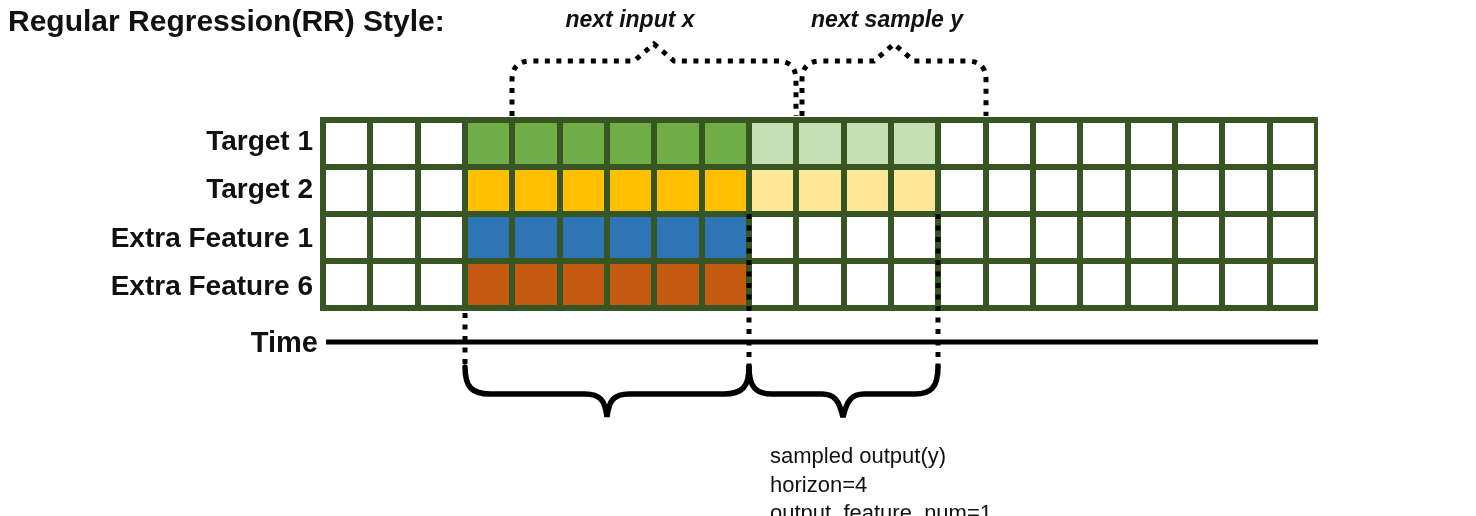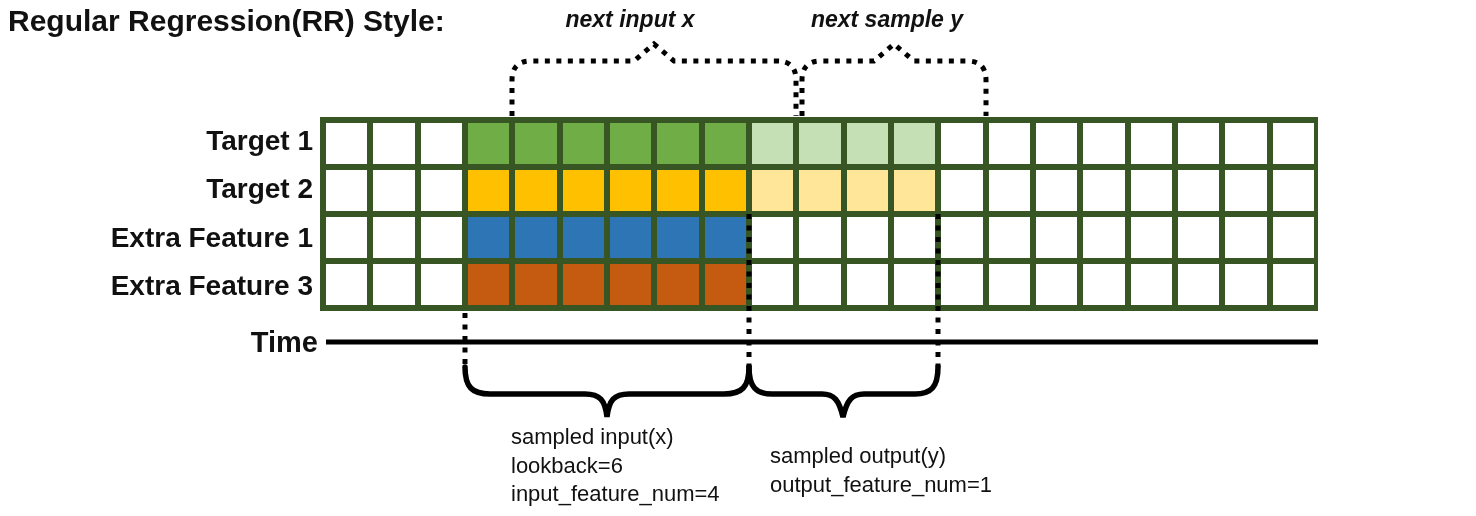--- a/index.html
+++ b/index.html
@@ -43,21 +43,21 @@
 </head>
 <body>
 
 <div id="canvas">
 
   <div id="title">Regular Regression(RR) Style:</div>
 
   <div class="row-label" style="top:123px;">Target 1</div>
   <div class="row-label" style="top:171px;">Target 2</div>
   <div class="row-label" style="top:220px;">Extra Feature 1</div>
-  <div class="row-label" style="top:268px;">Extra Feature 3</div>
+  <div class="row-label" style="top:268px;">Extra Feature 6</div>
 
   <div id="grid" style="background: rgb(55, 86, 35);">
       <div class="cell" style="background: rgb(255, 255, 255);"></div>
       <div class="cell" style="background: rgb(255, 255, 255);"></div>
       <div class="cell" style="background: rgb(255, 255, 255);"></div>
       <div class="cell" style="background: rgb(112, 173, 71);"></div>
       <div class="cell" style="background: rgb(112, 173, 71);"></div>
       <div class="cell" style="background: rgb(112, 173, 71);"></div>
       <div class="cell" style="background: rgb(112, 173, 71);"></div>
       <div class="cell" style="background: rgb(112, 173, 71);"></div>
@@ -149,28 +149,24 @@
       <div class="cell" style="background: rgb(255, 255, 255);"></div>
       <div class="cell" style="background: rgb(255, 255, 255);"></div>
       <div class="cell" style="background: rgb(255, 255, 255);"></div>
     </div>
 
   <div id="next-sample-x-label">next input x</div>
   <div id="time-label">Time</div>
 
   <div id="next-sample-y-label">next sample y</div>
 
-  <div id="input-info" class="info-block">
-    <div>sampled input(x)</div>
-    <div>lookback=6</div>
-    <div>input_feature_num=4</div>
-  </div>
 
   <div id="output-info" class="info-block">
     <div>sampled output(y)</div>
+    <div>horizon=4</div>
     <div>output_feature_num=1</div>
   </div>
 
   <svg id="overlay" width="1476" height="516" viewBox="0 0 1476 516">
 
     <path d="M512,116 L512,80 Q512,61 531,61 L634,61 L654,44 L674,61 L777,61 Q796,61 796,80 L796,116" fill="none" stroke="#000000" stroke-width="5" stroke-dasharray="5 6.5"></path>
 
     <path d="M802,116 L802,80 Q802,61 821,61 L874,61 L894,44 L914,61 L967,61 Q986,61 986,80 L986,116" fill="none" stroke="#000000" stroke-width="5" stroke-dasharray="5 6.5"></path>
 
     <line x1="465" y1="313" x2="465" y2="367" stroke="#000000" stroke-width="5" stroke-dasharray="5 6.5"></line>

